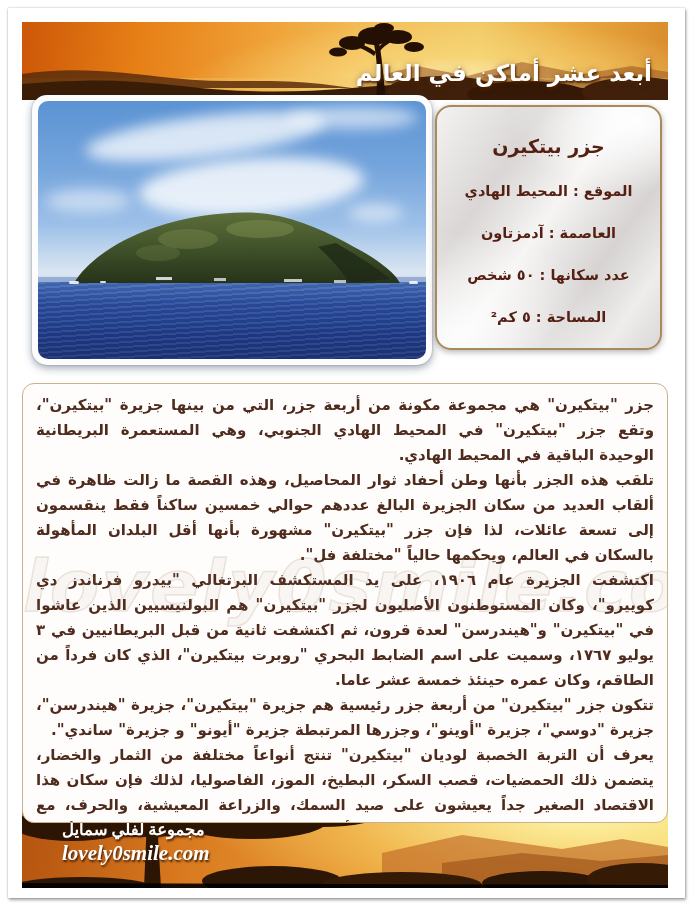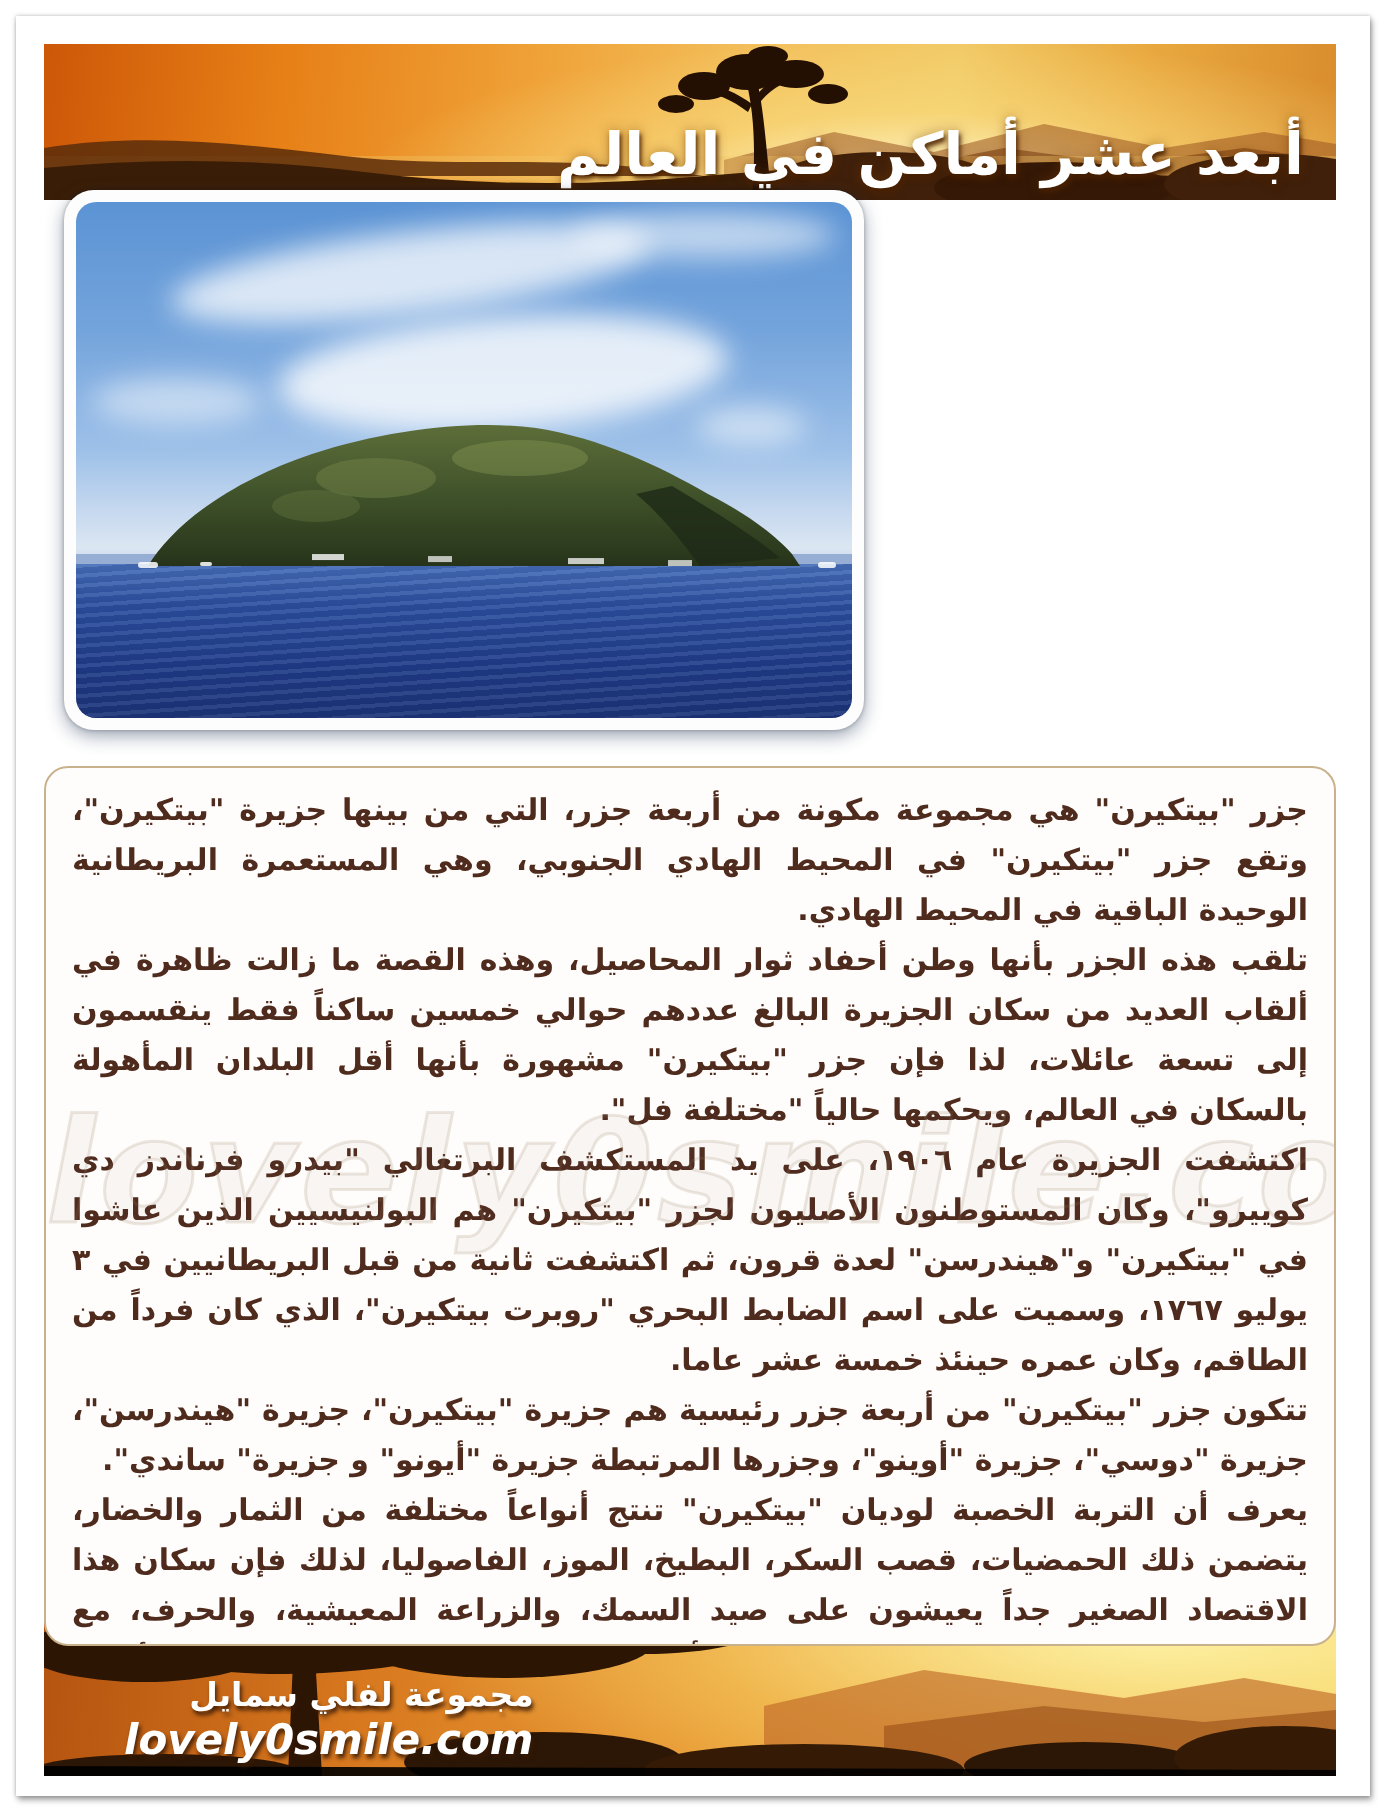--- a/index.html
+++ b/index.html
@@ -17,21 +17,21 @@
 
   
   .banner{
     position:absolute;left:0;top:0;width:646px;height:78px;overflow:hidden;
     background:
       radial-gradient(62% 130% at 68% 88%, rgba(255,247,205,.95) 0%, rgba(250,222,130,.55) 34%, rgba(250,205,95,0) 70%),
       linear-gradient(95deg,#cd5708 0%,#e67f16 18%,#efa238 38%,#f3c05c 55%,#f1ca66 70%,#e9a83f 85%,#d98c2c 100%);
   }
   .banner svg, .footer-banner svg{position:absolute;left:0;top:0;width:100%;height:100%;}
   .banner-title{
-    position:absolute;right:16px;top:38px;color:#fff;font-size:29px;font-weight:bold;
+    position:absolute;right:16px;top:38px;color:#fff;font-size:23px;font-weight:bold;
     direction:rtl;text-shadow:1px 2px 2px rgba(70,30,0,.85), 0 0 6px rgba(120,60,0,.5);
     white-space:nowrap;
   }
 
   
   .photo-frame{
     position:absolute;left:10px;top:73px;width:400px;height:270px;
     background:#fdfdfd;border-radius:15px;
     box-shadow:0 3px 9px rgba(40,60,90,.45), 0 0 2px rgba(0,0,0,.3);
     padding:6px;box-sizing:border-box;
@@ -88,21 +88,21 @@
   }
 
   
   .footer-banner{
     position:absolute;left:0;top:783px;width:646px;height:83px;overflow:hidden;z-index:1;
     background:
       radial-gradient(75% 130% at 86% 18%, rgba(253,242,165,.95), rgba(248,212,105,.45) 48%, rgba(0,0,0,0) 78%),
       linear-gradient(95deg,#b45410 0%,#d8791f 25%,#e99c36 52%,#f2bf55 78%,#f6d76a 100%);
   }
   .footer-text{
-    position:absolute;left:40px;bottom:6px;text-align:right;color:#fff;z-index:3;
+    position:absolute;left:40px;bottom:22px;text-align:left;color:#fff;z-index:3;font-family:Liberation Serif, serif;
   }
   .footer-group{direction:rtl;font-size:16.5px;font-weight:bold;text-shadow:1px 2px 2px rgba(55,25,5,.9);}
   .footer-site{direction:ltr;font-size:21px;font-weight:bold;font-style:italic;margin-top:1px;text-shadow:1px 2px 2px rgba(55,25,5,.9);}
 </style>
 </head>
 <body>
 
 <div class="card">
   <div class="content">
 
@@ -162,20 +162,27 @@
           <rect x="176" y="91" width="12" height="3" fill="#ffffff" opacity="0.7"></rect>
           <rect x="246" y="92" width="18" height="3" fill="#ffffff" opacity="0.75"></rect>
           <rect x="296" y="93" width="12" height="3" fill="#ffffff" opacity="0.7"></rect>
         </svg>
         <div class="speck" style="left:8%;bottom:29%;width:10px;height:3px;"></div>
         <div class="speck" style="left:16%;bottom:29.5%;width:6px;height:2px;"></div>
         <div class="speck" style="right:2%;bottom:29%;width:9px;height:3px;"></div>
       </div>
     </div>
 
+    <div class="info-panel">
+      <div class="info-title">جزر بيتكيرن</div>
+      <div class="info-field">الموقع : المحيط الهادي</div>
+      <div class="info-field">العاصمة : آدمزتاون</div>
+      <div class="info-field">عدد سكانها : ٥٠ شخص</div>
+      <div class="info-field">المساحة : ٥ كم²</div>
+    </div>
 
     <div class="article">
       <p>جزر "بيتكيرن" هي مجموعة مكونة من أربعة جزر، التي من بينها جزيرة "بيتكيرن"، وتقع جزر "بيتكيرن" في المحيط الهادي الجنوبي، وهي المستعمرة البريطانية الوحيدة الباقية في المحيط الهادي.</p>
       <p>تلقب هذه الجزر بأنها وطن أحفاد ثوار المحاصيل، وهذه القصة ما زالت ظاهرة في ألقاب العديد من سكان الجزيرة البالغ عددهم حوالي خمسين ساكناً فقط ينقسمون إلى تسعة عائلات، لذا فإن جزر "بيتكيرن" مشهورة بأنها أقل البلدان المأهولة بالسكان في العالم، ويحكمها حالياً "مختلفة فل".</p>
       <p>اكتشفت الجزيرة عام ١٩٠٦، على يد المستكشف البرتغالي "بيدرو فرناندز دي كوييرو"، وكان المستوطنون الأصليون لجزر "بيتكيرن" هم البولنيسيين الذين عاشوا في "بيتكيرن" و"هيندرسن" لعدة قرون، ثم اكتشفت ثانية من قبل البريطانيين في ٣ يوليو ١٧٦٧، وسميت على اسم الضابط البحري "روبرت بيتكيرن"، الذي كان فرداً من الطاقم، وكان عمره حينئذ خمسة عشر عاما.</p>
       <p>تتكون جزر "بيتكيرن" من أربعة جزر رئيسية هم جزيرة "بيتكيرن"، جزيرة "هيندرسن"، جزيرة "دوسي"، جزيرة "أوينو"، وجزرها المرتبطة جزيرة "أيونو" و جزيرة" ساندي".</p>
       <p>يعرف أن التربة الخصبة لوديان "بيتكيرن" تنتج أنواعاً مختلفة من الثمار والخضار، يتضمن ذلك الحمضيات، قصب السكر، البطيخ، الموز، الفاصوليا، لذلك فإن سكان هذا الاقتصاد الصغير جداً يعيشون على صيد السمك، والزراعة المعيشية، والحرف، مع المقايضة وهي الجزء المهم من الاقتصاد، أما المصادر الرئيسية للدخل هي بيع الأختام البريدية والعسل الشهير.</p>
 
       <div class="watermark">lovely0smile.com</div>
     </div>

